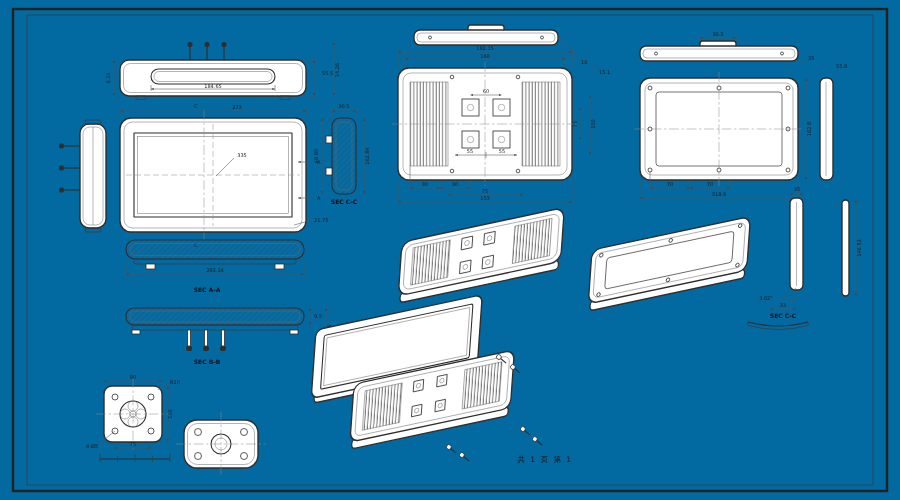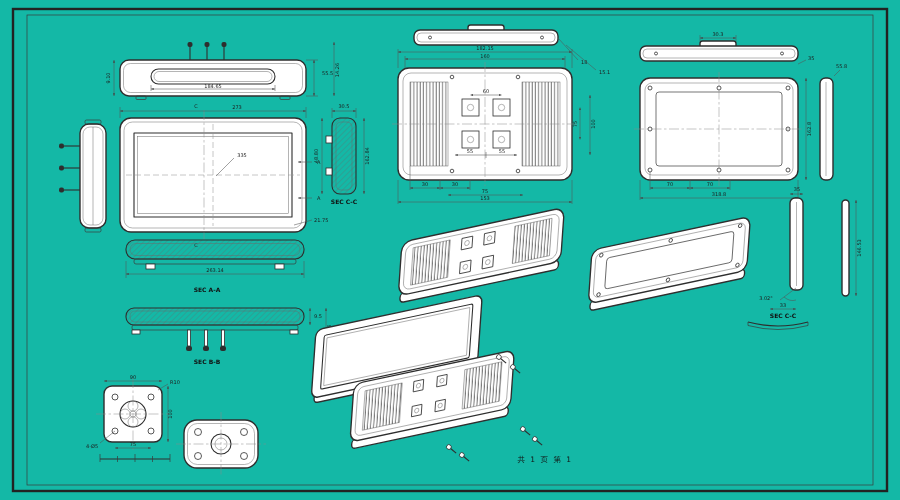--- a/index.html
+++ b/index.html
@@ -1,16 +1,16 @@
 <!DOCTYPE html>
 <html><head>
 <meta charset="utf-8">
 <style>
   html,body{margin:0;padding:0;background:#ffffff}
-  .sheet{position:relative;width:900px;height:500px;background:#14b8a6;font-family:"DejaVu Sans",sans-serif;overflow:hidden}
+  .sheet{position:relative;width:900px;height:500px;background:#0369a1;font-family:"DejaVu Sans",sans-serif;overflow:hidden}
   svg{display:block}
   text{font-family:"DejaVu Sans",sans-serif;stroke:none}
   .body{fill:#ffffff;stroke:#2e2e2e;stroke-width:1.4;stroke-linejoin:round}
   .ln{fill:none;stroke:#2e2e2e;stroke-width:1.1;stroke-linejoin:round}
   .ln2{fill:none;stroke:#3a3a3a;stroke-width:0.7}
   .thin{fill:none;stroke:#6a6a6a;stroke-width:0.5}
   .dim{fill:none;stroke:#555;stroke-width:0.55}
   .dash{fill:none;stroke:#999;stroke-width:0.55;stroke-dasharray:6 3}
   .dashdot{fill:none;stroke:#8a8a8a;stroke-width:0.5;stroke-dasharray:10 2.5 2.5 2.5}
   .hatchfill{fill:url(#hatch);stroke:#2e2e2e;stroke-width:1.1}

